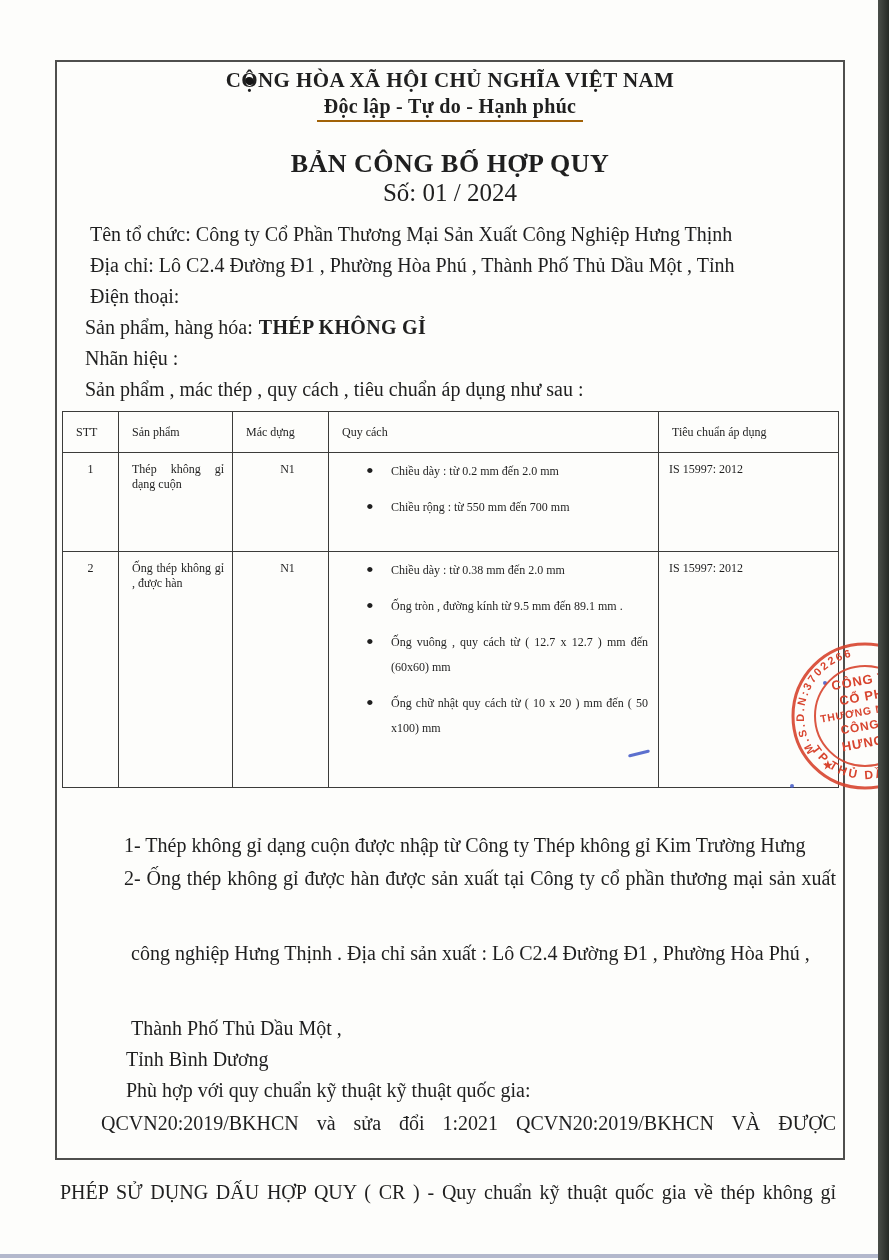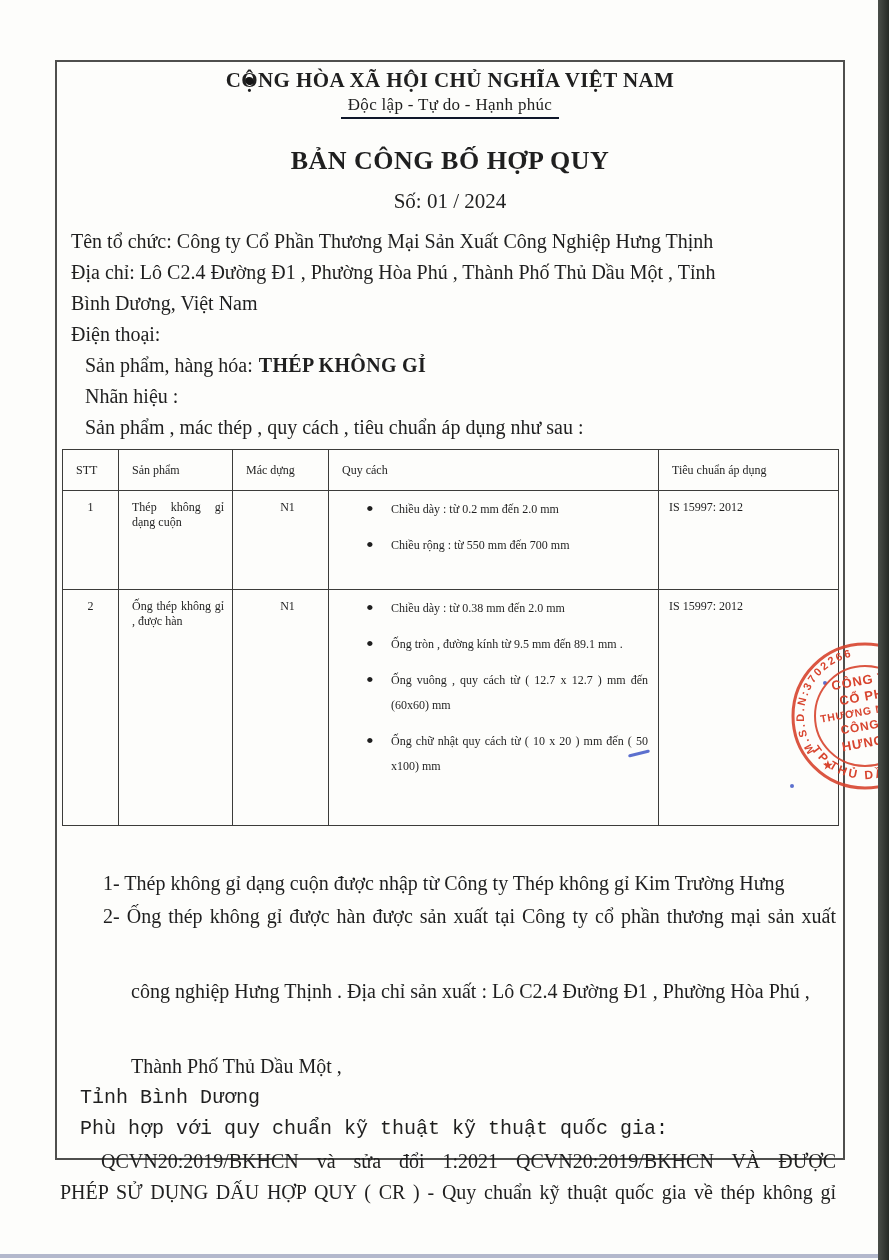--- a/index.html
+++ b/index.html
@@ -16,27 +16,27 @@
   .pen-mark{position:absolute;background:#3f57c6;opacity:.85;}
   .pen1{left:628px;top:752px;width:22px;height:3px;border-radius:2px;transform:rotate(-14deg);}
   .pen2{left:790px;top:784px;width:4px;height:4px;border-radius:50%;}
   .pen3{left:823px;top:681px;width:4px;height:4px;border-radius:50%;}
   
   .frame{position:absolute;left:55px;top:60px;width:790px;height:1100px;
     border:2px solid #4f4f4d;box-sizing:border-box;}
   .center{text-align:center;}
   .nat-title{margin-top:6px;font-size:21px;font-weight:bold;letter-spacing:.4px;}
   .motto-wrap{margin-top:2px;}
-  .motto{display:inline-block;font-size:17px;font-weight:normal;
-    border-bottom:2px solid #0f172a;padding:0 7px 2px;letter-spacing:.3px;}
+  .motto{display:inline-block;font-size:20px;font-weight:bold;
+    border-bottom:2px solid #a16207;padding:0 7px 2px;letter-spacing:.3px;}
   .doc-title{margin-top:27px;font-size:26px;font-weight:bold;letter-spacing:.5px;}
-  .doc-number{margin-top:13px;font-size:21px;}
+  .doc-number{margin-top:0;font-size:25px;}
   .info{margin:0;font-size:20px;line-height:31px;}
   .info-block{margin-top:12px;}
-  .ml33{margin-left:14px;margin-right:22px;}
+  .ml33{margin-left:33px;margin-right:22px;}
   .ml40{margin-left:28px;margin-right:22px;}
   .prod-name{font-weight:bold;margin-left:6px;letter-spacing:.3px;}
   
   table.spec{border-collapse:collapse;table-layout:fixed;width:776px;
     margin:6px 0 0 5px;font-size:12px;}
   table.spec th,table.spec td{border:1.5px solid #3c3c3a;vertical-align:top;
     overflow:hidden;}
   table.spec th{font-weight:normal;height:40px;vertical-align:middle;
     text-align:left;padding:0 4px 0 13px;}
   th.c,td.c{text-align:center;padding-left:0;}
@@ -47,25 +47,25 @@
   td.mt{text-align:center;padding-top:9px;padding-left:15px;}
   td.qc{padding:6px 6px 0 0;}
   td.tc{padding:9px 2px 0 10px;}
   ul.spec-list{list-style:none;margin:0;padding:0 4px 0 35px;}
   ul.spec-list li{position:relative;padding-left:27px;margin-bottom:11px;
     line-height:25px;text-align:justify;}
   ul.spec-list li::before{content:"\2022";position:absolute;left:2px;top:-1px;font-size:22px;}
   
   .notes{margin-top:42px;font-size:20px;line-height:31px;}
   .notes div{margin-right:7px;}
-  .nml46{margin-left:46px;}
+  .nml46{margin-left:67px;}
   .nml74{margin-left:74px;margin-top:44px;}
-  .nml43{margin-left:23px;font-family:Liberation Mono, monospace;}
+  .nml43{margin-left:69px;}
   .nml44{margin-left:44px;}
-  .nml3{margin-left:3px;}
+  .nml3{margin-left:3px;margin-top:38px;}
   .jlast{text-align:justify;text-align-last:justify;}
   .gap-top{margin-top:2px;}
   
   .stamp{position:absolute;left:755px;top:606px;z-index:3;}
   .stamp text{fill:#d8452f;}
   .st-arc{font-family:"Liberation Sans",sans-serif;font-size:11px;font-weight:bold;letter-spacing:2.2px;}
   .st-arc2{font-family:"Liberation Sans",sans-serif;font-size:12px;font-weight:bold;letter-spacing:2.6px;}
   .st-star{font-size:13px;text-anchor:middle;}
   .st-inner text{font-family:"Liberation Sans",sans-serif;font-weight:bold;text-anchor:middle;letter-spacing:.8px;}
   .f13{font-size:13px;}
@@ -81,21 +81,20 @@
   <div class="center motto-wrap">
     <span class="motto">Độc lập - Tự do - Hạnh phúc</span>
   </div>
 
   <div class="center doc-title">BẢN CÔNG BỐ HỢP QUY</div>
   <div class="center doc-number">Số: 01 / 2024</div>
 
   <div class="info-block">
     <p class="info ml33">Tên tổ chức: Công ty Cổ Phần Thương Mại Sản Xuất Công Nghiệp Hưng Thịnh</p>
     <p class="info ml33">Địa chỉ: Lô C2.4 Đường Đ1 , Phường Hòa Phú , Thành Phố Thủ Dầu Một , Tỉnh</p>
-    <p class="info ml33">Bình Dương, Việt Nam</p>
     <p class="info ml33">Điện thoại:</p>
     <p class="info ml40"><span>Sản phẩm, hàng hóa:</span><span class="prod-name">THÉP KHÔNG GỈ</span></p>
     <p class="info ml40">Nhãn hiệu :</p>
     <p class="info ml40">Sản phẩm , mác thép , quy cách , tiêu chuẩn áp dụng như sau :</p>
   </div>
 
   <table class="spec">
     <colgroup>
       <col style="width:56px">
         <col style="width:114px">

